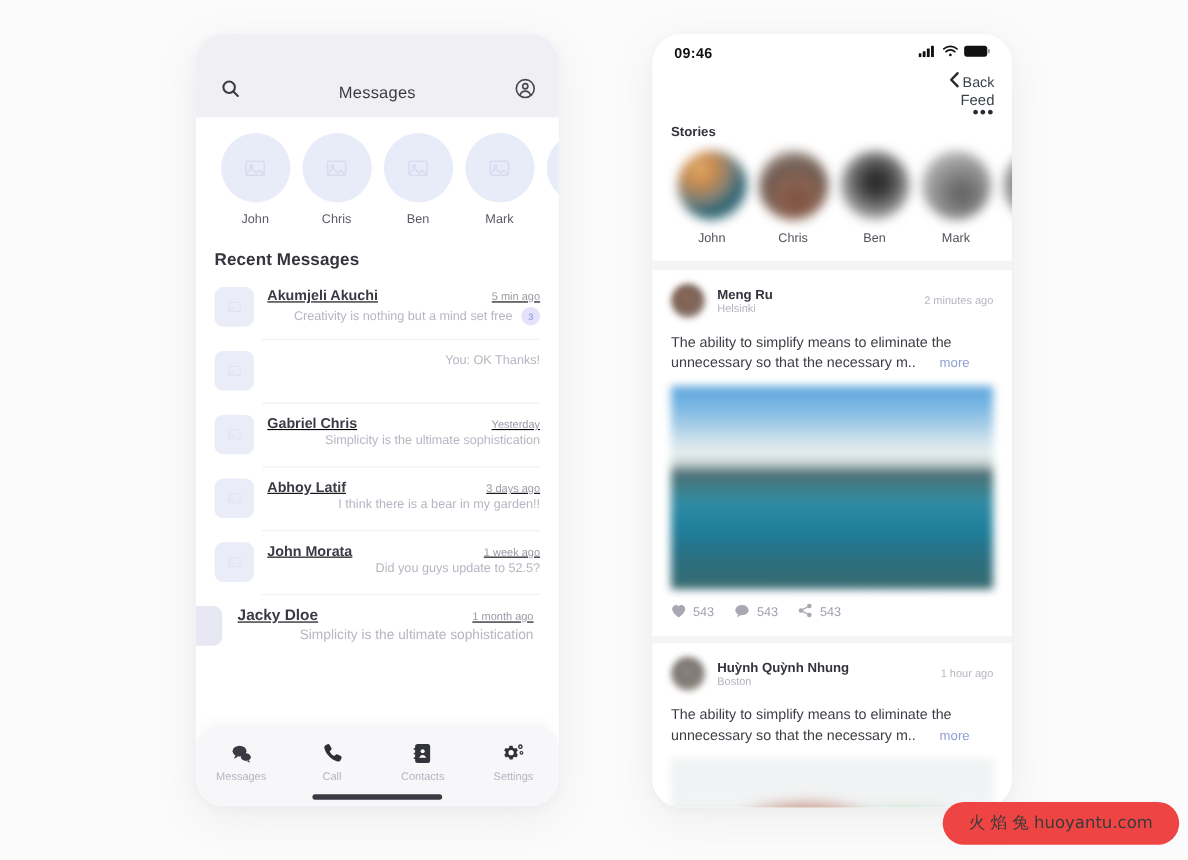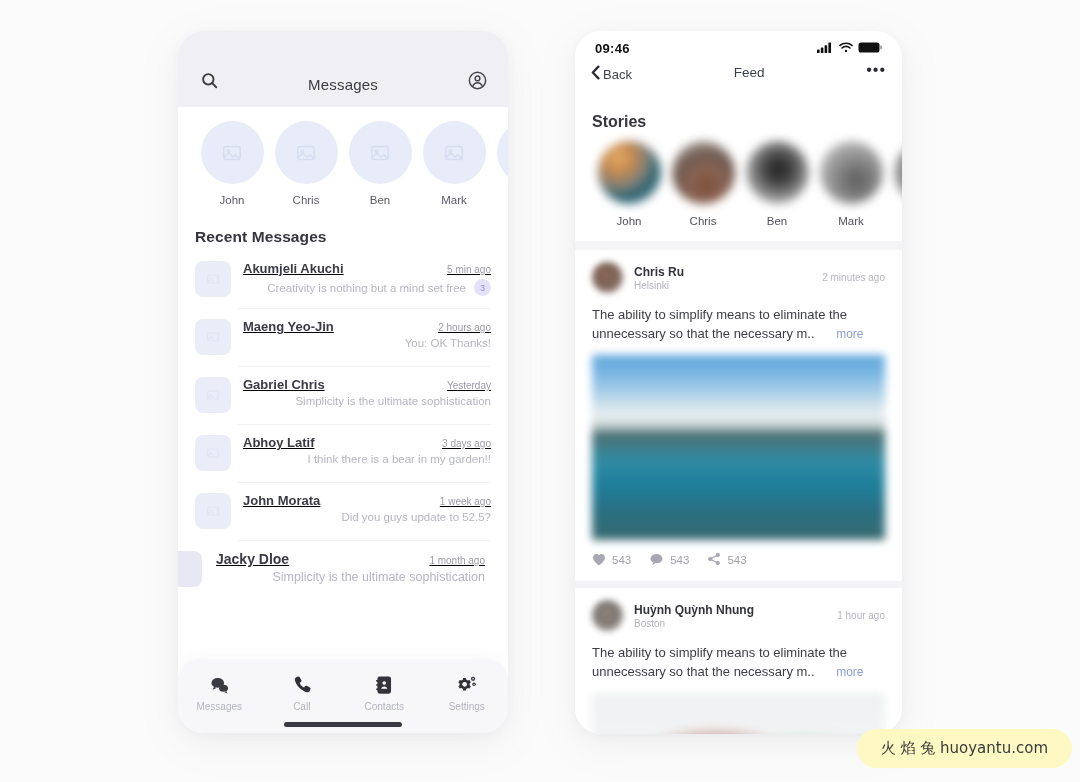--- a/index.html
+++ b/index.html
@@ -77,35 +77,35 @@
   .tab-ic { height: 24px; display:flex; align-items:center; justify-content:center; }
   .tab-lbl { font-size: 10px; color: #b4b4c0; margin-top: 4px; }
   .tab.active .tab-lbl { color: #b4b4c0; }
   .home-ind {
     position: absolute; bottom: 6px; left: 50%; transform: translateX(-50%);
     width: 118px; height: 5px; border-radius: 3px; background: #3a3a42;
   }
 
   
   .phone-right {
-    position: absolute; left: 575px; top: 31px;
+    position: absolute; left: 593px; top: 31px;
     width: 327px; height: 703px;
     background: #ffffff; border-radius: 26px; overflow: hidden;
     box-shadow: 0 10px 40px rgba(120,120,140,0.10), 0 2px 8px rgba(120,120,140,0.05);
   }
   .statusbar { height: 34px; display:flex; align-items:center; justify-content: space-between; padding: 0 20px; }
   .st-time { font-size: 13px; font-weight: bold; color: #111; letter-spacing:.3px; }
   .st-icons { display:flex; align-items:center; gap: 5px; }
 
-  .pr-header { height: 36px; display:flex; align-items:flex-start; justify-content:space-between; padding: 0 16px; }
+  .pr-header { height: 36px; display:flex; align-items:flex-end; justify-content:space-between; padding: 0 16px; flex-direction: column; }
   .pr-back { display:flex; align-items:center; gap:3px; font-size: 13px; color: #3e4350; }
   .pr-title { font-size: 13.5px; color: #3a3f4a; }
   .pr-dots { letter-spacing: 1px; color:#2c2c33; font-size: 16px; line-height: 10px; }
 
-  .stories-title { font-size: 16px; font-weight: bold; color: #35353d; padding: 12px 0 0 17px; }
+  .stories-title { font-size: 12px; font-weight: bold; color: #35353d; padding: 12px 0 0 17px; }
   .stories-row { display:flex; padding: 10px 0 0 17px; overflow:hidden; }
   .story { width: 74px; flex: 0 0 74px; text-align:center; }
   .story-av { width: 63px; height: 63px; border-radius: 50%; margin:0 auto; filter: blur(5px); }
   .story-name { font-size: 11.5px; color: #52525c; margin-top: 11px; }
 
   .feed-sep { height: 9px; background: #f4f4f7; margin-top: 14px; }
 
   .post { padding: 12px 17px 0 17px; background:#fff; }
   .post-head { display:flex; align-items: center; }
   .post-av { width: 31px; height: 31px; border-radius: 50%; flex:0 0 31px; filter: blur(3px); }
@@ -114,21 +114,21 @@
   .post-loc { font-size: 10px; color: #b3b3bd; margin-top: 1px; }
   .post-time { font-size: 10px; color: #b6b6c0; white-space:nowrap; }
   .post-text { font-size: 13px; color: #3d3d46; line-height: 19px; margin-top: 12px; }
   .post-more { color: #8f9fd4; font-size: 12px; }
   .post-img { width: 100%; height: 185px; border-radius: 2px; margin-top: 11px; filter: blur(4px); }
   .post-stats { display:flex; align-items:center; gap: 18px; padding: 12px 0 13px 0; }
   .stat { display:flex; align-items:center; gap: 6px; font-size: 11.5px; color: #a0a0ab; }
 
   .watermark {
     position: absolute; right: 8px; bottom: 14px;
-    background: #fef9c3; border-radius: 22px;
+    background: #ef4444; border-radius: 22px;
     padding: 10px 24px; font-size: 15px; color: #3a3a3a;
     font-family: "DejaVu Sans", sans-serif;
   }
 </style>
 </head>
 <body>
 
 <div class="canvas">
 
   <div class="phone-left">
@@ -223,24 +223,20 @@
         </div>
 
         <div class="msg-row">
           <div class="msg-av">
             <svg width="14" height="14" viewBox="0 0 24 24" fill="none" stroke="#dfe3f2" stroke-width="1.8">
                 <rect x="3" y="5" width="18" height="14" rx="2"></rect>
                 <path d="M3.5 17l5-5 4.5 4.5"></path>
               </svg>
           </div>
           <div class="msg-main">
-            <div class="msg-top">
-              <span class="msg-name">Maeng Yeo-Jin</span>
-              <span class="msg-time">2 hours ago</span>
-            </div>
             <div class="msg-bot">
               <span class="msg-prev">You: OK Thanks!</span>
             </div>
           </div>
         </div>
 
         <div class="msg-row">
           <div class="msg-av">
             <svg width="14" height="14" viewBox="0 0 24 24" fill="none" stroke="#dfe3f2" stroke-width="1.8">
                 <rect x="3" y="5" width="18" height="14" rx="2"></rect>
@@ -428,21 +424,21 @@
         <div class="story-av" style="background: radial-gradient(circle at 50% 50%, #4d4d4d 0%, #7a7a7a 40%, #b4b4b4 80%, #d6d6d6 100%);"></div>
       </div>
     </div>
 
     <div class="feed-sep"></div>
 
     <div class="post">
       <div class="post-head">
         <div class="post-av" style="background: radial-gradient(circle at 45% 40%, #8c6a5a 0%, #7b6154 40%, #9e8d85 80%, #b8aca6 100%);"></div>
         <div class="post-id">
-          <div class="post-name">Chris Ru</div>
+          <div class="post-name">Meng Ru</div>
           <div class="post-loc">Helsinki</div>
         </div>
         <div class="post-time">2 minutes ago</div>
       </div>
       <div class="post-text">
         <span>The ability to simplify means to eliminate the unnecessary so that the necessary m..</span>
         <span class="post-more" style="margin-left:18px">more</span>
       </div>
       <div class="post-img" style="background:
              linear-gradient(to bottom,

